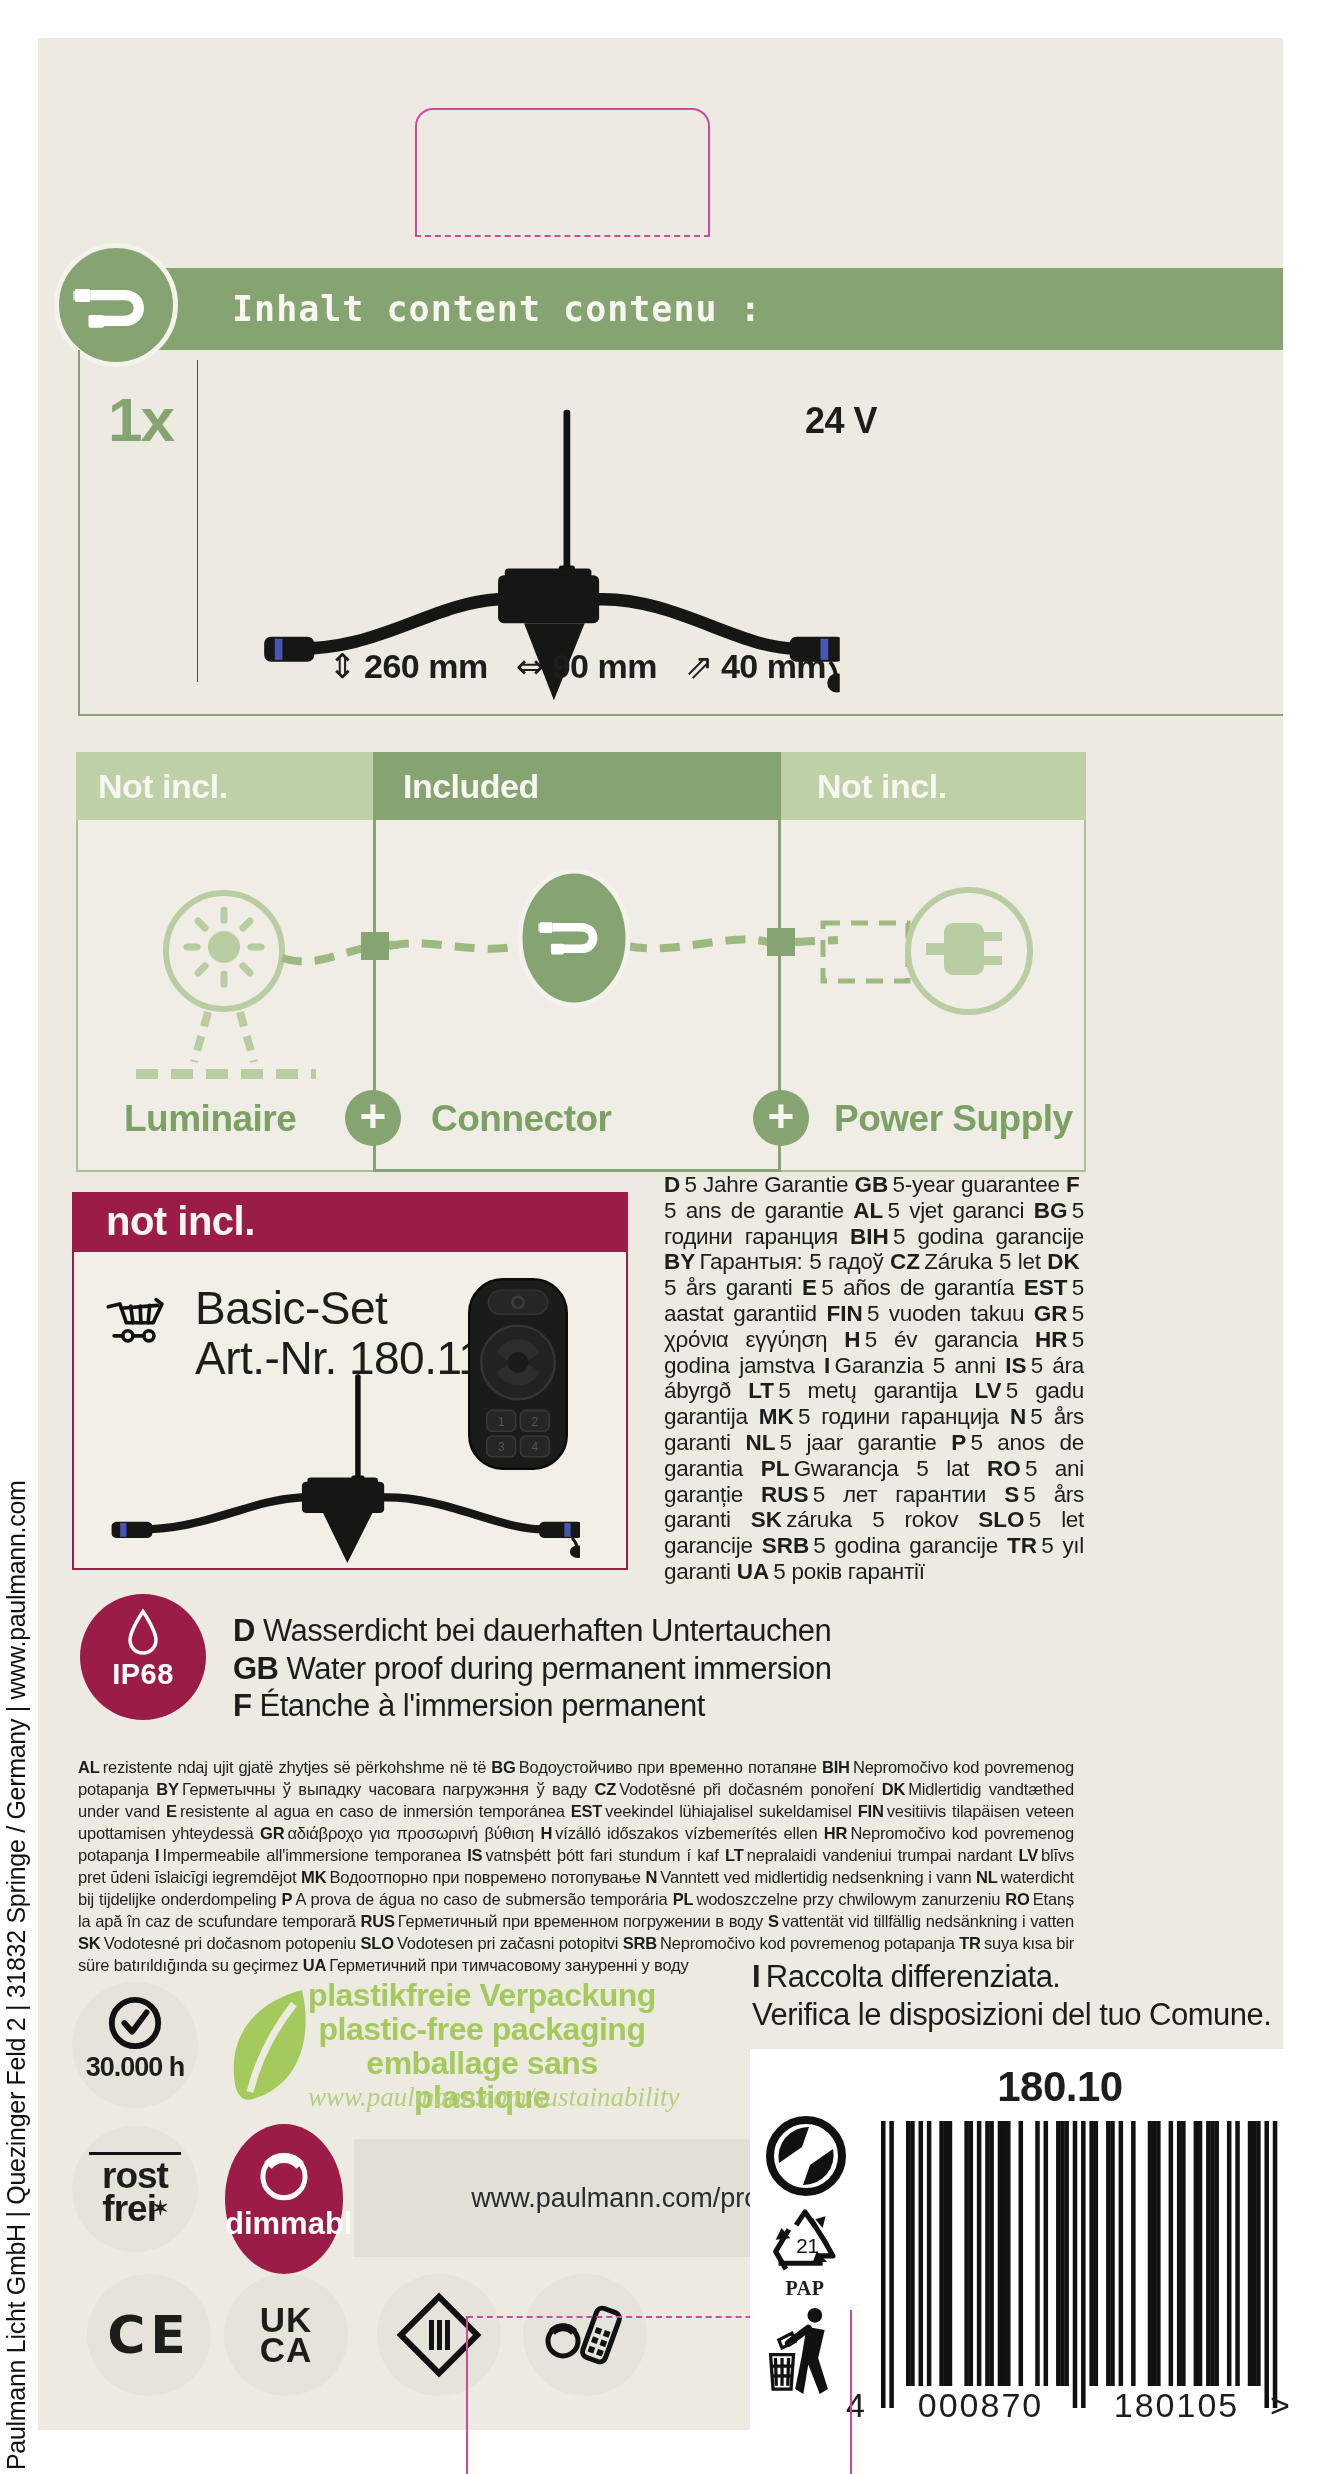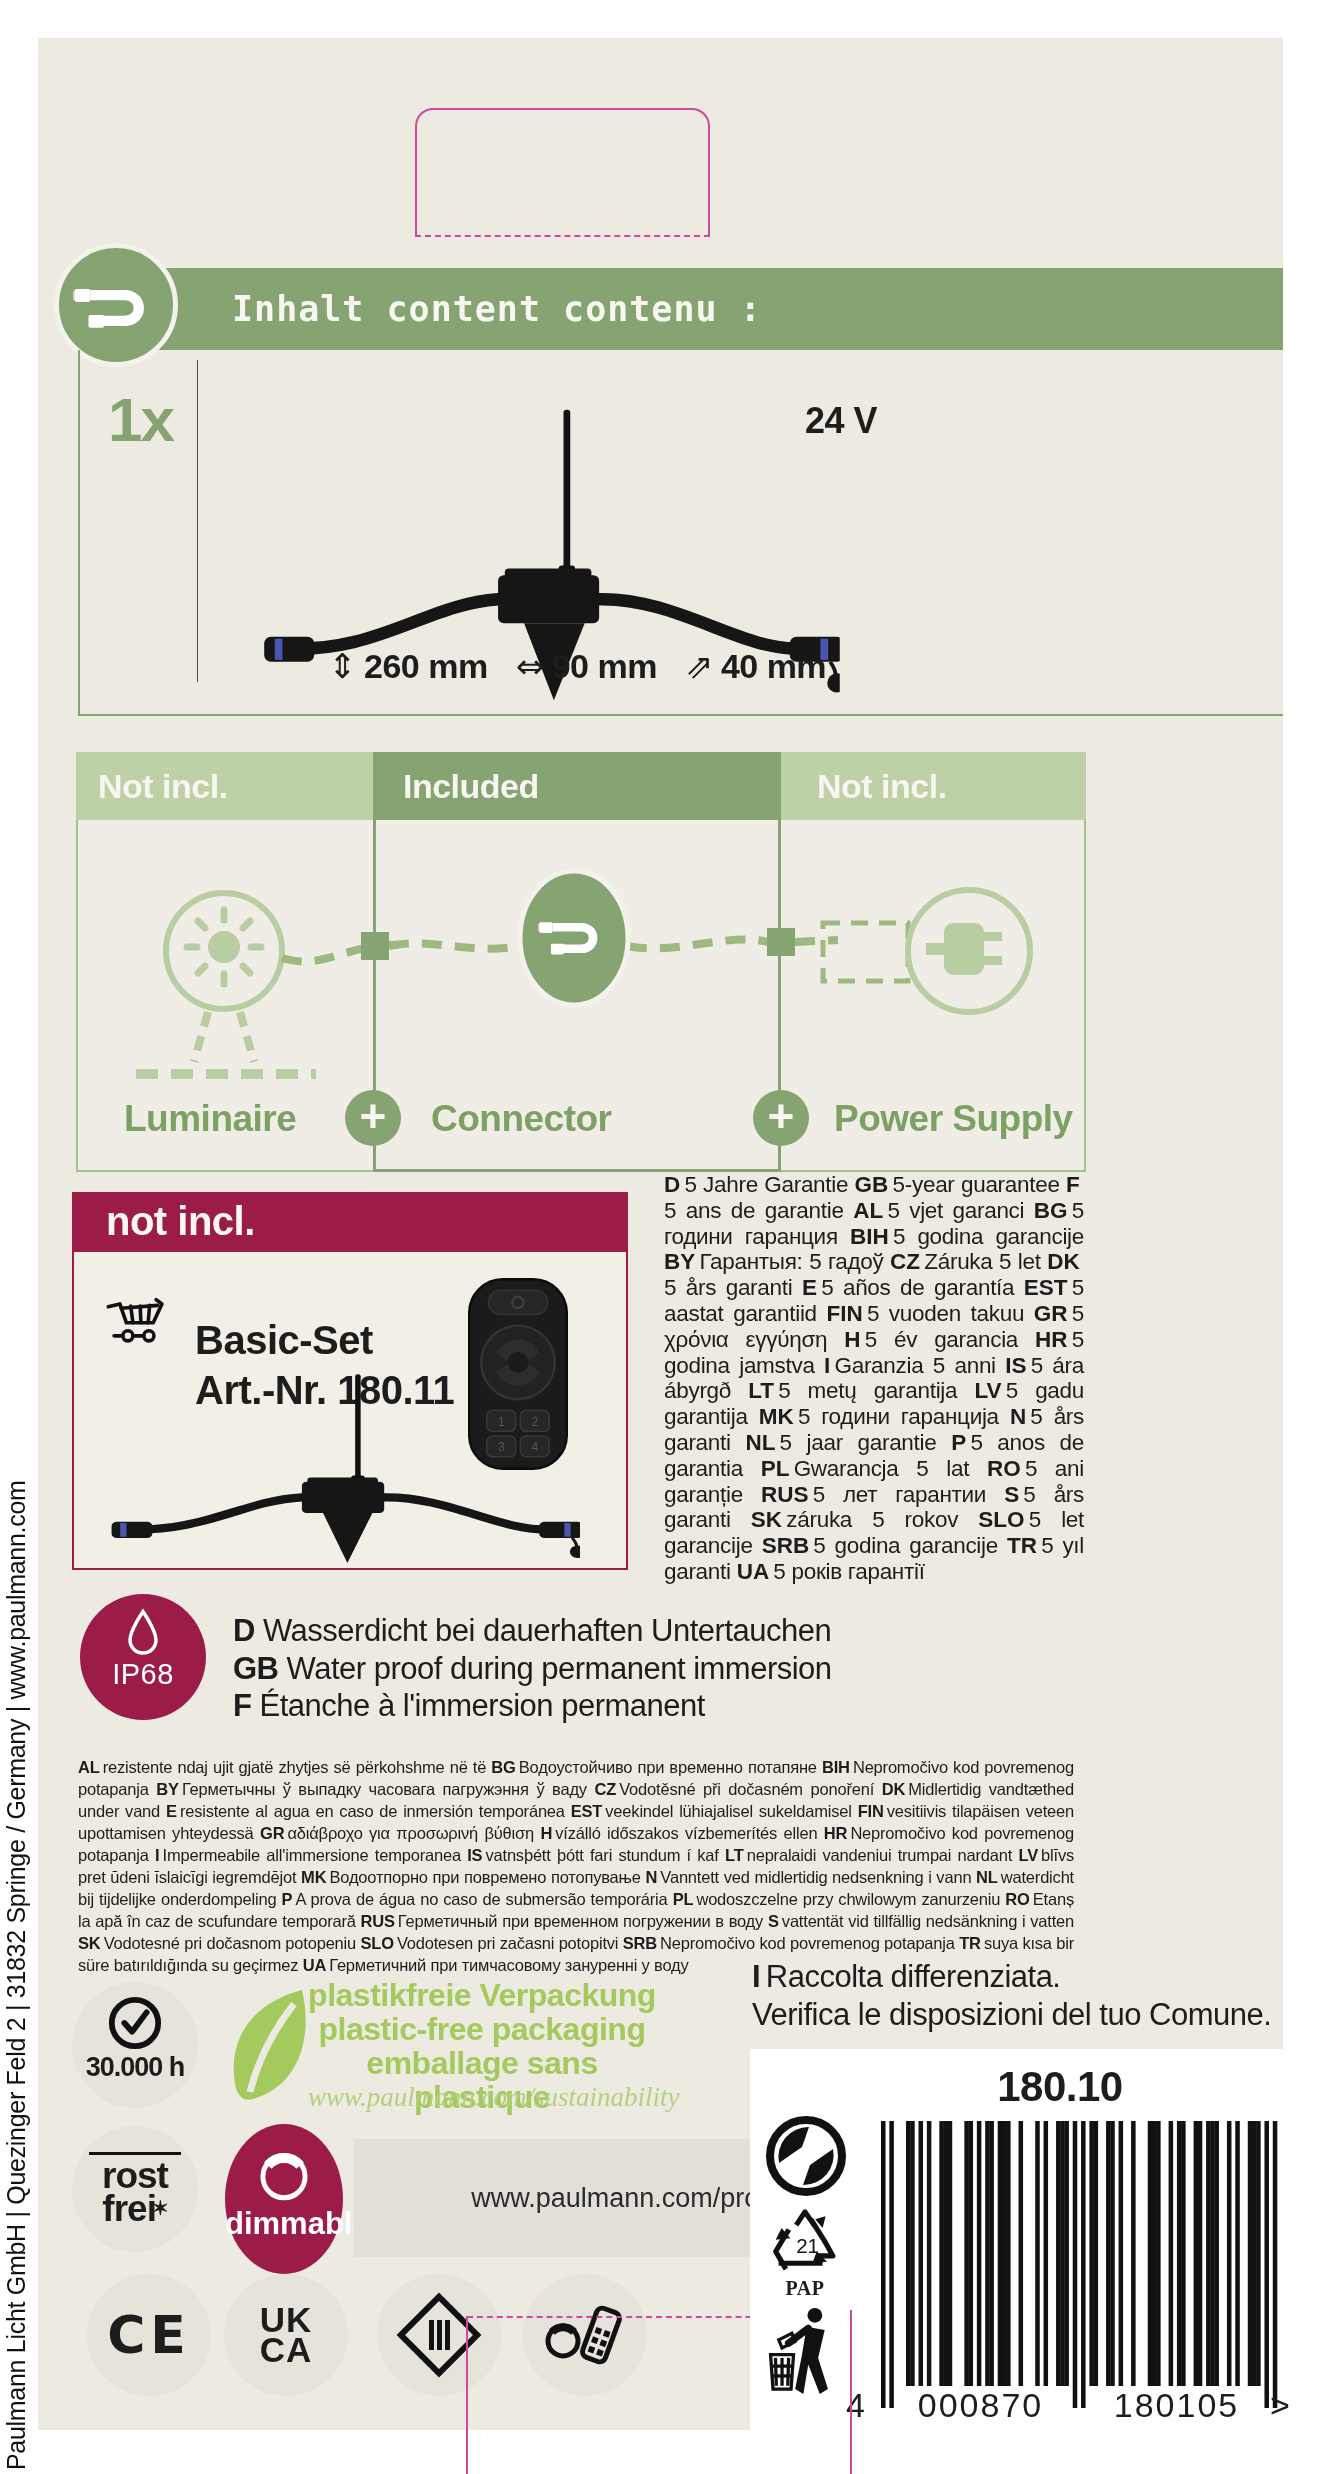--- a/index.html
+++ b/index.html
@@ -54,33 +54,33 @@
   .sys-label{position:absolute;font-size:37px;font-weight:bold;color:var(--label-green);letter-spacing:-0.5px;}
   .plus-badge{position:absolute;width:56px;height:56px;border-radius:50%;background:var(--green);
     color:#f7f6f1;font-size:46px;font-weight:bold;text-align:center;line-height:52px;}
 
   
   .notincl-header{position:absolute;left:72px;top:1192px;width:556px;height:60px;background:var(--burgundy);
     color:#f7f6f1;font-weight:bold;font-size:40px;line-height:58px;padding-left:34px;letter-spacing:-0.5px;}
   .notincl-body{position:absolute;left:72px;top:1252px;width:556px;height:318px;background:#f2efe7;
     border:2px solid var(--burgundy);border-top:none;}
   .cart-icon{position:absolute;left:105px;top:1288px;}
-  .basic-set{position:absolute;left:195px;top:1315px;font-size:40px;font-weight:bold;line-height:50px;letter-spacing:-0.5px;}
+  .basic-set{position:absolute;left:195px;top:1283px;font-size:46px;font-weight:normal;line-height:50px;letter-spacing:-0.5px;}
   .remote-img{position:absolute;left:466px;top:1276px;}
   .device-small{position:absolute;left:110px;top:1368px;}
 
   
   .guarantee{position:absolute;left:664px;top:1172px;width:420px;font-size:22.5px;line-height:25.8px;
     text-align:justify;letter-spacing:-0.3px;}
   .guarantee b{letter-spacing:0;}
 
   
   .ip68-badge{position:absolute;left:80px;top:1594px;width:126px;height:126px;border-radius:50%;background:var(--burgundy);text-align:center;}
   .ip68-badge svg{margin-top:14px;}
-  .ip68-label{color:#fff;font-weight:normal;font-size:29px;margin-top:-6px;letter-spacing:0.5px;}
+  .ip68-label{color:#fff;font-weight:bold;font-size:29px;margin-top:-6px;letter-spacing:0.5px;}
   .ip68-lines{position:absolute;left:233px;top:1612px;font-size:31px;line-height:37.5px;letter-spacing:-0.5px;}
 
   
   .immersion{position:absolute;left:78px;top:1756px;width:996px;font-size:16.5px;line-height:22px;
     text-align:justify;letter-spacing:-0.2px;}
 
   
   .hours-circle{position:absolute;left:72px;top:1982px;width:126px;height:126px;border-radius:50%;
     background:var(--gray-circle);text-align:center;}
   .hours-circle svg{margin-top:12px;}

